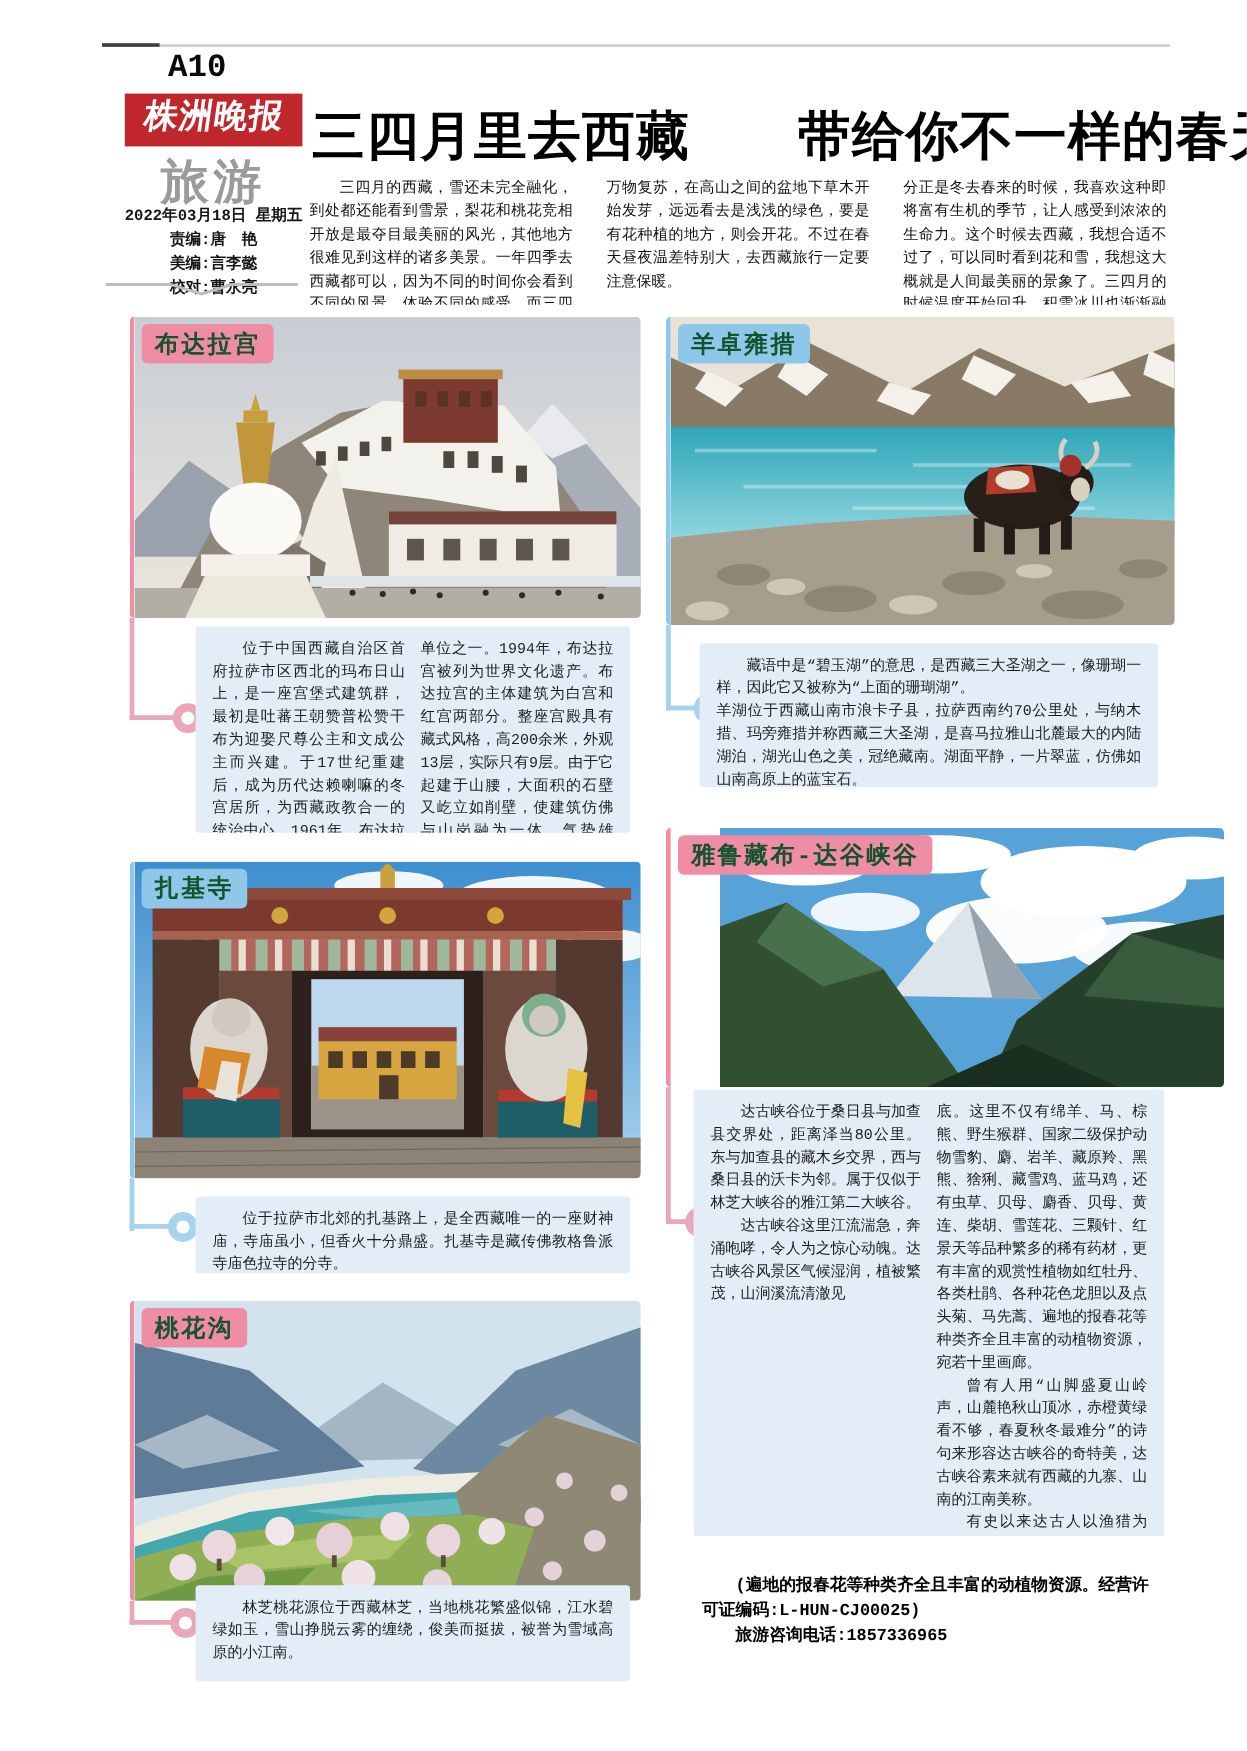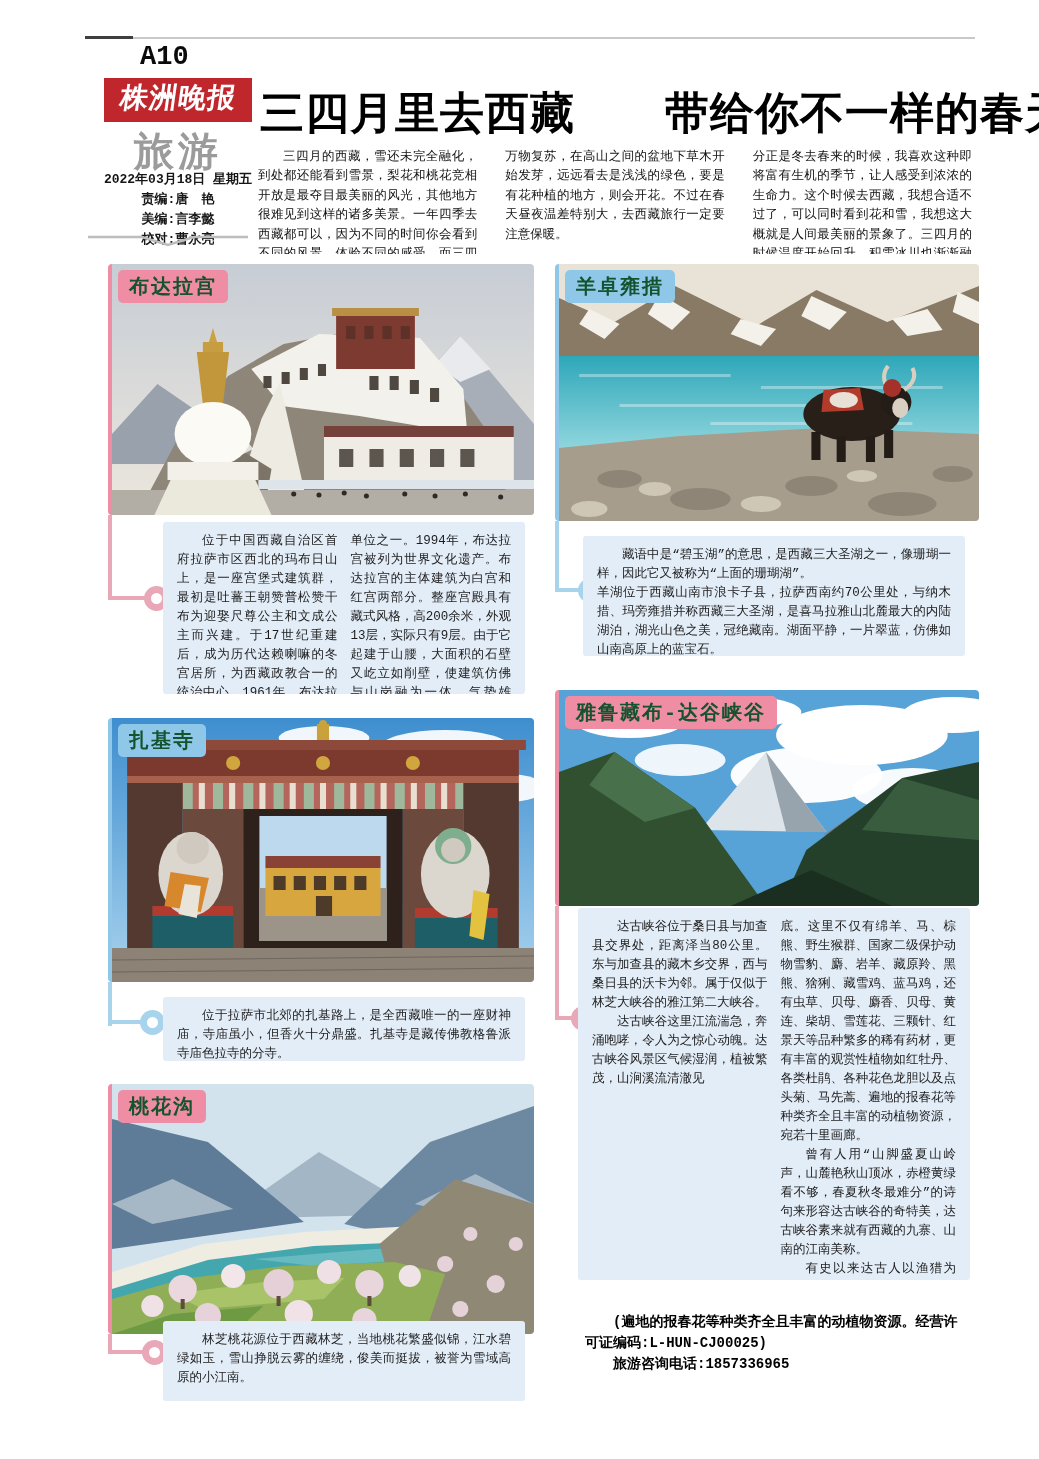--- a/index.html
+++ b/index.html
@@ -26,21 +26,21 @@
   .intro p{flex:1;margin:0;}
   .ind{text-indent:2em;}
   
   .photo{position:absolute;overflow:hidden;border-radius:4px;}
   .photo svg{display:block;width:100%;height:100%;}
   .edge-pink{border-left:4px solid var(--pink,#ef8da4);}
   .edge-blue{border-left:4px solid var(--blue,#8fc7e9);}
   .ph-potala{left:108px;top:264px;width:422px;height:251px;}
   .ph-yamdrok{left:555px;top:264px;width:420px;height:257px;}
   .ph-zhaji{left:108px;top:718px;width:422px;height:264px;}
-  .ph-canyon{left:555px;top:690px;width:420px;height:216px;}
+  .ph-canyon{left:555px;top:690px;width:420px;height:216px;padding-left:41px;}
   .ph-peach{left:108px;top:1084px;width:422px;height:250px;}
   .chip{position:absolute;top:6px;left:6px;color:#14532d;font-size:20px;font-weight:700;
         padding:3px 11px;border-radius:5px;letter-spacing:2px;}
   .chip-pink{background:var(--pink,#ef8da4);}
   .chip-blue{background:var(--blue,#8fc7e9);}
   
   .cline{position:absolute;}
   .c-pink{background:var(--pinkline,#e8a8b8);}
   .c-blue{background:var(--blueline,#a8d3ec);}
   .ring{position:absolute;width:11px;height:11px;border-radius:50%;background:#fff;}

